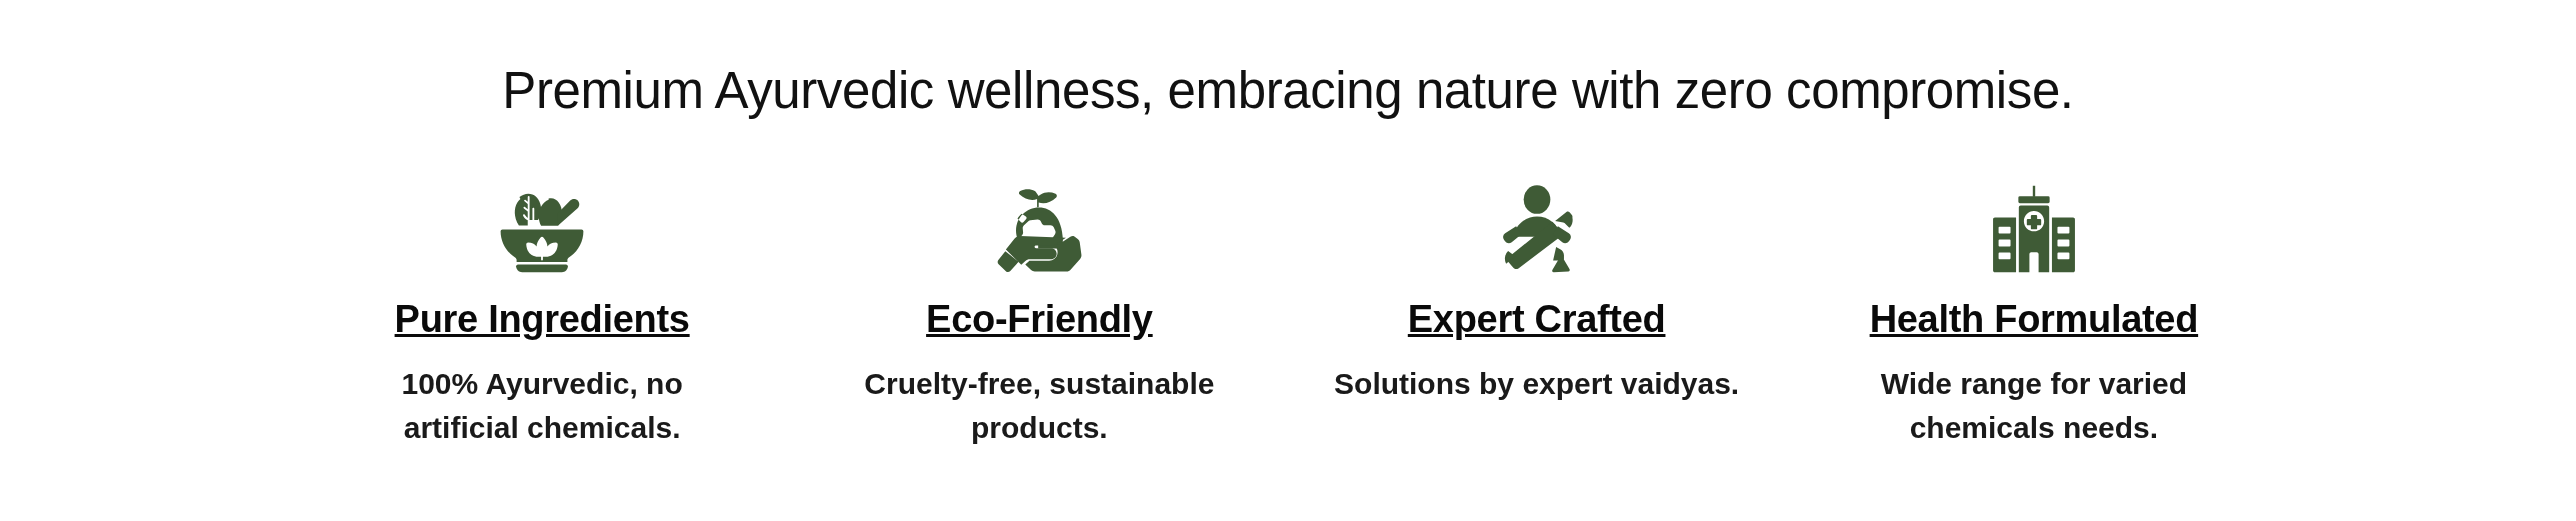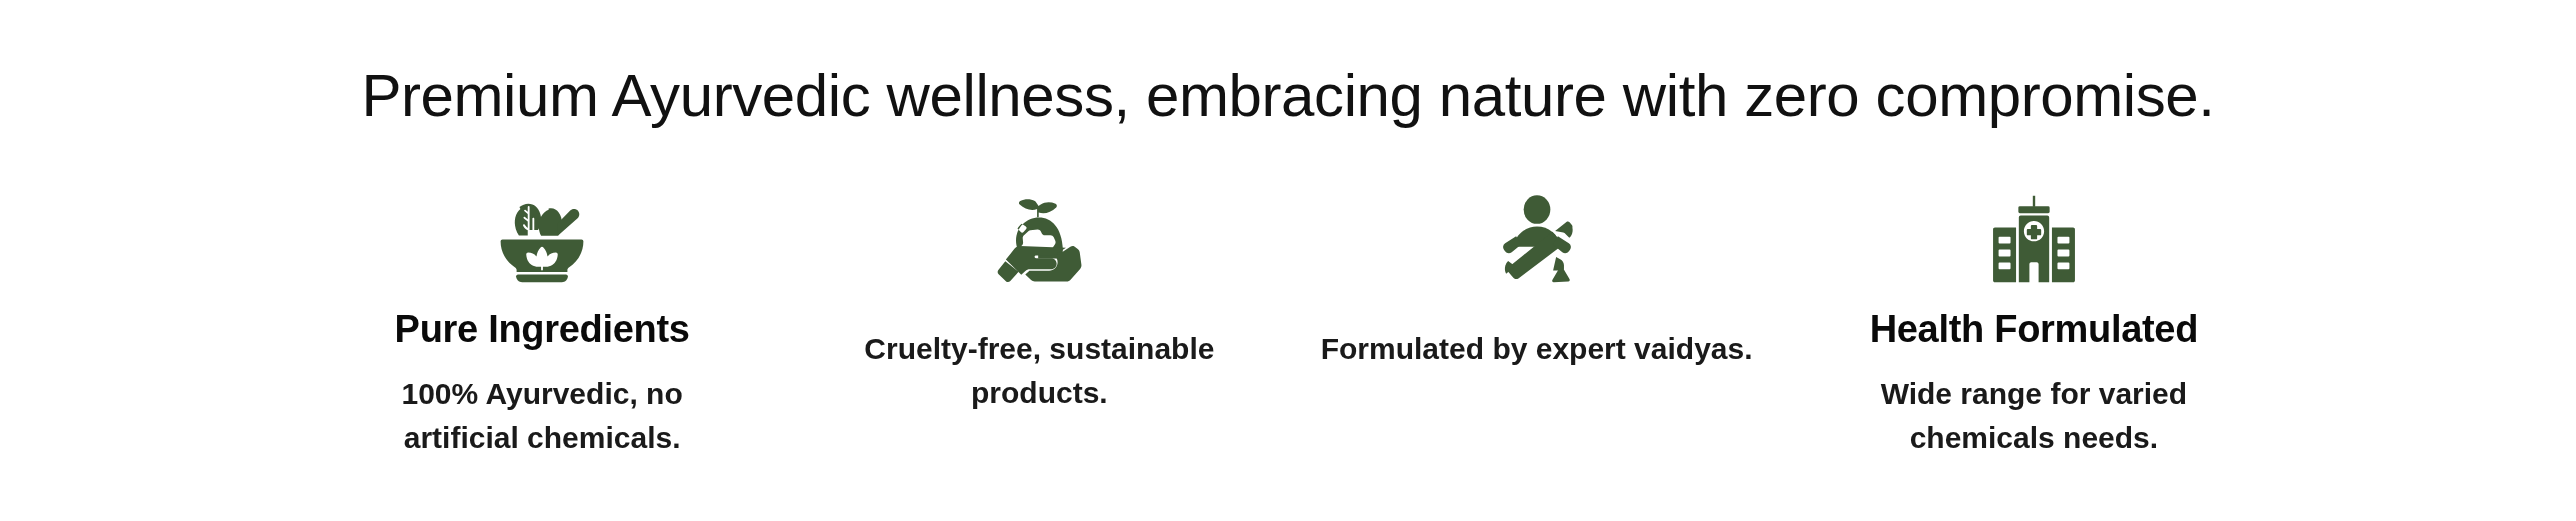--- a/index.html
+++ b/index.html
@@ -22,21 +22,21 @@
     box-sizing: border-box;
     display: flex;
     flex-direction: column;
     align-items: center;
     background: #FFFFFF;
   }
 
   .headline {
     margin: 0;
     padding-top: 62px;
-    font-size: 60px;
+    font-size: 51px;
     line-height: 1.12;
     font-weight: 500;
     letter-spacing: -0.4px;
     color: #111111;
     text-align: center;
     white-space: nowrap;
   }
 
   .features-grid {
     margin-top: 59px;
@@ -71,20 +71,21 @@
 
   .feature-title {
     margin: 0;
     font-size: 38px;
     line-height: 1.18;
     font-weight: 700;
     letter-spacing: -0.3px;
     color: #0A0A0A;
     text-align: center;
     white-space: nowrap;
+    text-decoration: underline;
   }
 
   .feature-desc {
     margin: 0;
     margin-top: 20px;
     font-size: 30px;
     line-height: 1.45;
     font-weight: 700;
     color: #1A1A1A;
     text-align: center;
@@ -136,20 +137,21 @@
             <path d="M50 26.5c-13.8 0-25 11.2-25 25 0 3.7 0.8 7.2 2.2 10.3l4.4-4.9c0.8-0.9 1.2-2.1 1.1-3.3l-0.4-4.3c-0.1-1.3 0.4-2.6 1.4-3.5l5-4.4c0.6-0.5 1.3-0.8 2.1-0.9l7.5-0.8c1.5-0.2 2.9 0.6 3.6 1.9l1.2 2.4c0.6 1.2 1.8 1.9 3.1 1.9l6.3 0c1.5 0 2.9 0.9 3.5 2.3l1.7 3.8c0.5 1.2 0.4 2.5-0.3 3.6l-2.8 4.3c-0.7 1.1-2 1.8-3.3 1.8l-9 0c-1.8 0-3.2 1.4-3.2 3.2l0 5c0 0.5 0 0.9 0.1 1.4l24.7 0c1.3-3 2.1-6.4 2.1-9.9C75 37.7 63.8 26.5 50 26.5zM31.3 33.4l4.4 2.9c0.9 0.6 1.1 1.9 0.4 2.7l-2.9 3.4c-0.8 0.9-2.2 0.9-3 0l-3.6-3.8C27.7 36.7 29.4 34.9 31.3 33.4z"></path>
 
             <path d="M29.9 57.5c-2.6 0-5 1.2-6.6 3.2L14 72.4l16.7 16.4 4.5-4.1c1.3-1.2 3-1.8 4.7-1.8l23.3 0c3.3 0 6-2.7 6-6 0-3.3-2.7-6-6-6l-16.5 0c-0.8 0-1.5-0.7-1.5-1.5 0-0.8 0.7-1.5 1.5-1.5l16.5 0c0.9 0 1.8 0.1 2.6 0.3l13.5-8.7 -50-2z"></path>
 
             <path d="M13.4 74.2L5.8 83.7c-1.1 1.4-1 3.4 0.3 4.6l7.9 7.5c1.3 1.3 3.5 1.2 4.8-0.2l9.1-10.1L13.4 74.2z"></path>
 
             <path d="M84.1 58.5l-16.3 10.6c1.5 1.6 2.4 3.8 2.4 6.2 0 5.1-4.1 9.2-9.2 9.2l-21.4 0 -4.5 4.1 6.3 6.1c1.1 1 2.5 1.6 4 1.6l34.7 0c1.6 0 3.2-0.7 4.2-1.9l10.4-11.9c1.1-1.2 1.6-2.9 1.4-4.6l-1.8-13.2c-0.2-1.5-1-2.9-2.2-3.8l-4-2.9C86.9 57.2 85.3 57.7 84.1 58.5z"></path>
           </g>
         </svg>
       </div>
+      <h3 class="feature-title">Eco-Friendly</h3>
       <p class="feature-desc">Cruelty-free, sustainable products.</p>
     </div>
 
     <div class="feature-card card-3">
       <div class="feature-icon">
         <svg viewBox="0 0 100 100" xmlns="http://www.w3.org/2000/svg" aria-hidden="true">
           <g fill="#3F5B36">
 
             <ellipse cx="50" cy="18" rx="14.5" ry="15.5"></ellipse>
 
@@ -165,21 +167,22 @@
             <path d="M33.1 55.8l-10.6 8.5c-2.2 1.8-5.5 1.4-7.2-0.9l-1.2-1.6c-1.7-2.3-1.1-5.5 1.3-7.1l11.9-7.8 5.8 8.9z"></path>
 
             <path d="M66.9 55.8l10.6 8.5c2.2 1.8 5.5 1.4 7.2-0.9l1.2-1.6c1.7-2.3 1.1-5.5-1.3-7.1l-11.9-7.8 -5.8 8.9z"></path>
 
             <path d="M67.5 84.2l9.8 0c1.1 0 2-0.9 2-2l0-3.6c0-2.8-1.6-5.4-4.1-6.7l-4.4-2.2 -3.3 14.5z"></path>
 
             <path d="M74.8 80.7l-8.1 13.8c-0.7 1.1 0.2 2.6 1.5 2.5l15.8-0.8c1.4-0.1 2.1-1.7 1.3-2.8l-7.7-12.9c-0.6-1-2.1-1-2.8 0.2z"></path>
           </g>
         </svg>
       </div>
-      <p class="feature-desc">Formulated by expert vaidyas.</p>
+      <h3 class="feature-title">Expert Crafted</h3>
+      <p class="feature-desc">Solutions by expert vaidyas.</p>
     </div>
 
     <div class="feature-card card-4">
       <div class="feature-icon">
         <svg viewBox="0 0 100 100" xmlns="http://www.w3.org/2000/svg" aria-hidden="true">
           <g fill="#3F5B36">
 
             <rect x="48.7" y="3" width="2.6" height="12"></rect>
 
             <rect x="33" y="14.5" width="34" height="7.5" rx="1.6"></rect>

